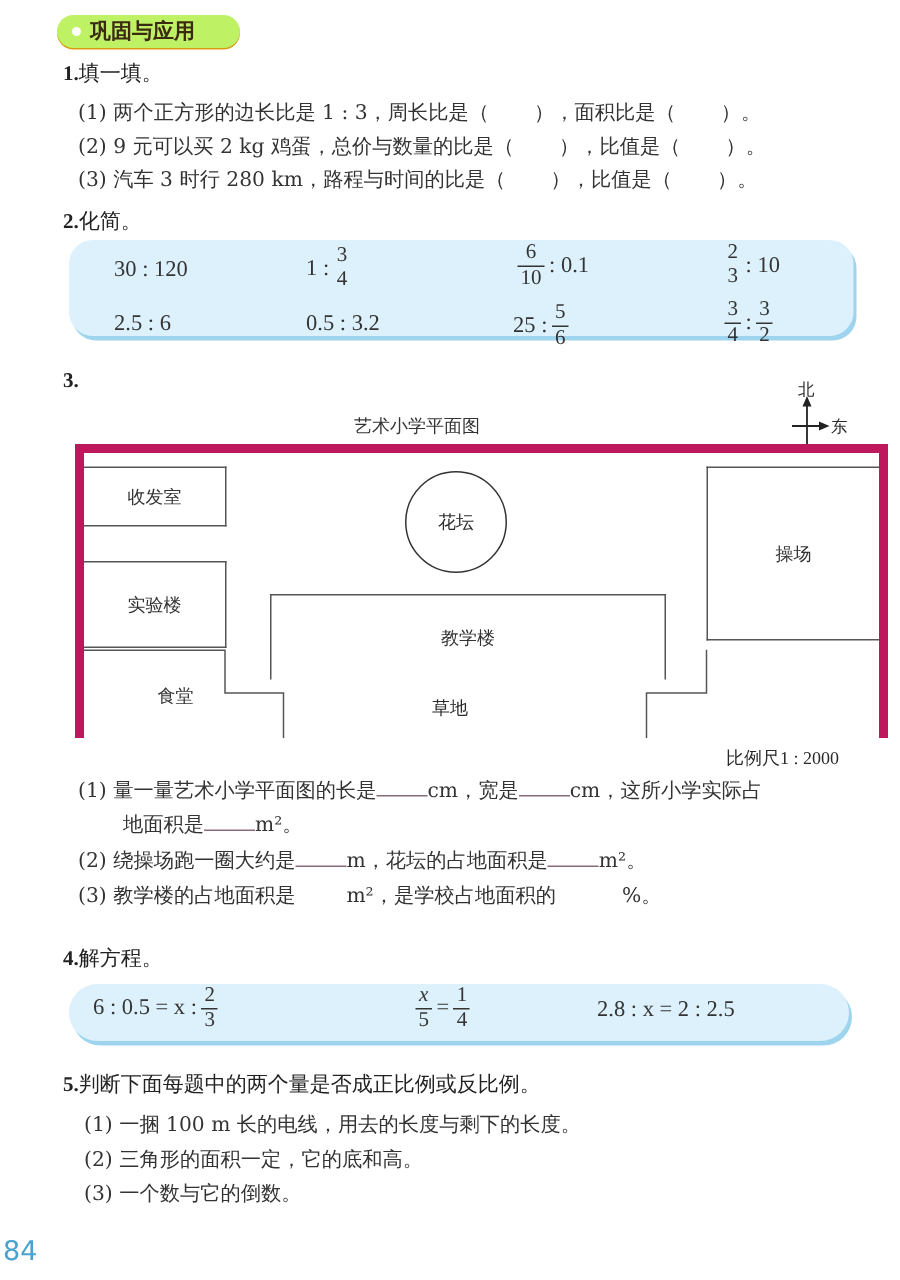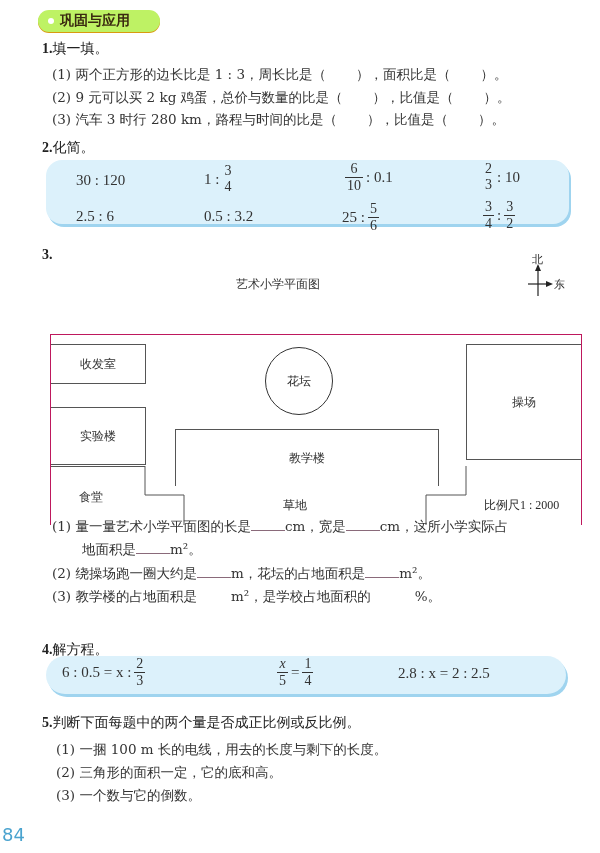--- a/index.html
+++ b/index.html
@@ -19,21 +19,21 @@
   .qtitle b { font-family:"Liberation Serif", serif; font-weight:bold; }
   .line { font-size:13.5px; white-space:nowrap; color:#333; }
   .panel {
     background:#dcf1fb; border-radius:16px; box-shadow: 2px 3px 0 #9fd4ef;
   }
   .math { font-family:"Liberation Serif", serif; font-size:15px; color:#333; white-space:nowrap; display:flex; align-items:center; }
   .frac { display:inline-flex; flex-direction:column; align-items:center; margin:0 3px; line-height:1; font-size:14px; }
   .frac .n { padding:0 2px 1px; }
   .frac .d { border-top:1px solid #333; padding:1px 2px 0; }
   .frac.nobar .d { border-top:none; }
-  .map { border:1px solid #be185d;margin-top:38px; }
+  .map { border:6px solid #be185d; }
   .bld { position:absolute; border:1px solid #555; font-size:12px; color:#333; display:flex; align-items:center; justify-content:center; }
   .blank { display:inline-block; border-bottom:1px solid #8a6a7a; width:34px; height:12px; vertical-align:baseline; }
   .pagenum { font-family:"DejaVu Sans","Liberation Sans",sans-serif; color:#4aa3cf; font-size:18px; }
 </style>
 </head>
 <body>
 
 <div class="abs badge">
   <span class="dot"></span>
   <span class="txt">巩固与应用</span>
@@ -134,21 +134,21 @@
     </div>
   <div class="bld" style="left:415px;top:9px;width:114px;height:114px;border-right:none;font-family:Liberation Mono, monospace;">
       <span>操场</span>
     </div>
   <div class="bld" style="left:124px;top:94px;width:262px;height:56px;border-bottom:none;">
       <span>教学楼</span>
     </div>
   <div class="bld" style="left:0;top:72px;width:94px;height:56px;border-left:none;">
       <span>实验楼</span>
     </div>
-  <div class="bld" style="left:0;top:131px;width:94px;height:59px;border-left:none;border-bottom:none;border-right:none;align-items:flex-start;padding-top:22px;box-sizing:border-box;justify-content:flex-start;padding-left:28px;">
+  <div class="bld" style="left:0;top:131px;width:94px;height:59px;border-left:none;border-bottom:none;border-right:none;align-items:flex-start;padding-top:22px;box-sizing:border-box;justify-content:center;padding-left:28px;">
       <span>食堂</span>
     </div>
   <svg class="abs" style="left:0;top:131px;" width="530" height="60">
     <polyline points="94,0 94,29 133,29 133,59" fill="none" stroke="#555" stroke-width="1"></polyline>
     <polyline points="415,0 415,29 375,29 375,59" fill="none" stroke="#555" stroke-width="1"></polyline>
   </svg>
   <div class="abs" style="left:232px;top:162px;font-size:12px;">草地</div>
 </div>
 <div class="abs" style="left:484px;top:497px;font-size:12px;font-family:'Liberation Serif',serif;">比例尺1 : 2000</div>
 
@@ -161,21 +161,21 @@
 </div>
 <div class="abs line" style="left:52px;top:565px;">
   <span>(2)</span>
   <span>绕操场跑一圈大约是</span><span class="blank"></span><span>m，花坛的占地面积是</span><span class="blank"></span><span>m²。</span>
 </div>
 <div class="abs line" style="left:52px;top:588px;">
   <span>(3)</span>
   <span>教学楼的占地面积是</span><span style="display:inline-block;width:34px;"></span><span>m²，是学校占地面积的</span><span style="display:inline-block;width:44px;"></span><span>%。</span>
 </div>
 
-<div class="abs qtitle" style="left:42px;top:630px;margin-top:11px;">
+<div class="abs qtitle" style="left:42px;top:630px;">
   <b>4.</b><span>解方程。</span>
 </div>
 <div class="abs panel" style="left:46px;top:656px;width:520px;height:38px;border-radius:19px;">
   <div class="abs math" style="left:16px;top:1px;">
     <span>6 : 0.5 = x :</span>
     <span class="frac">
         <span class="n">2</span>
         <span class="d">3</span>
       </span>
   </div>

